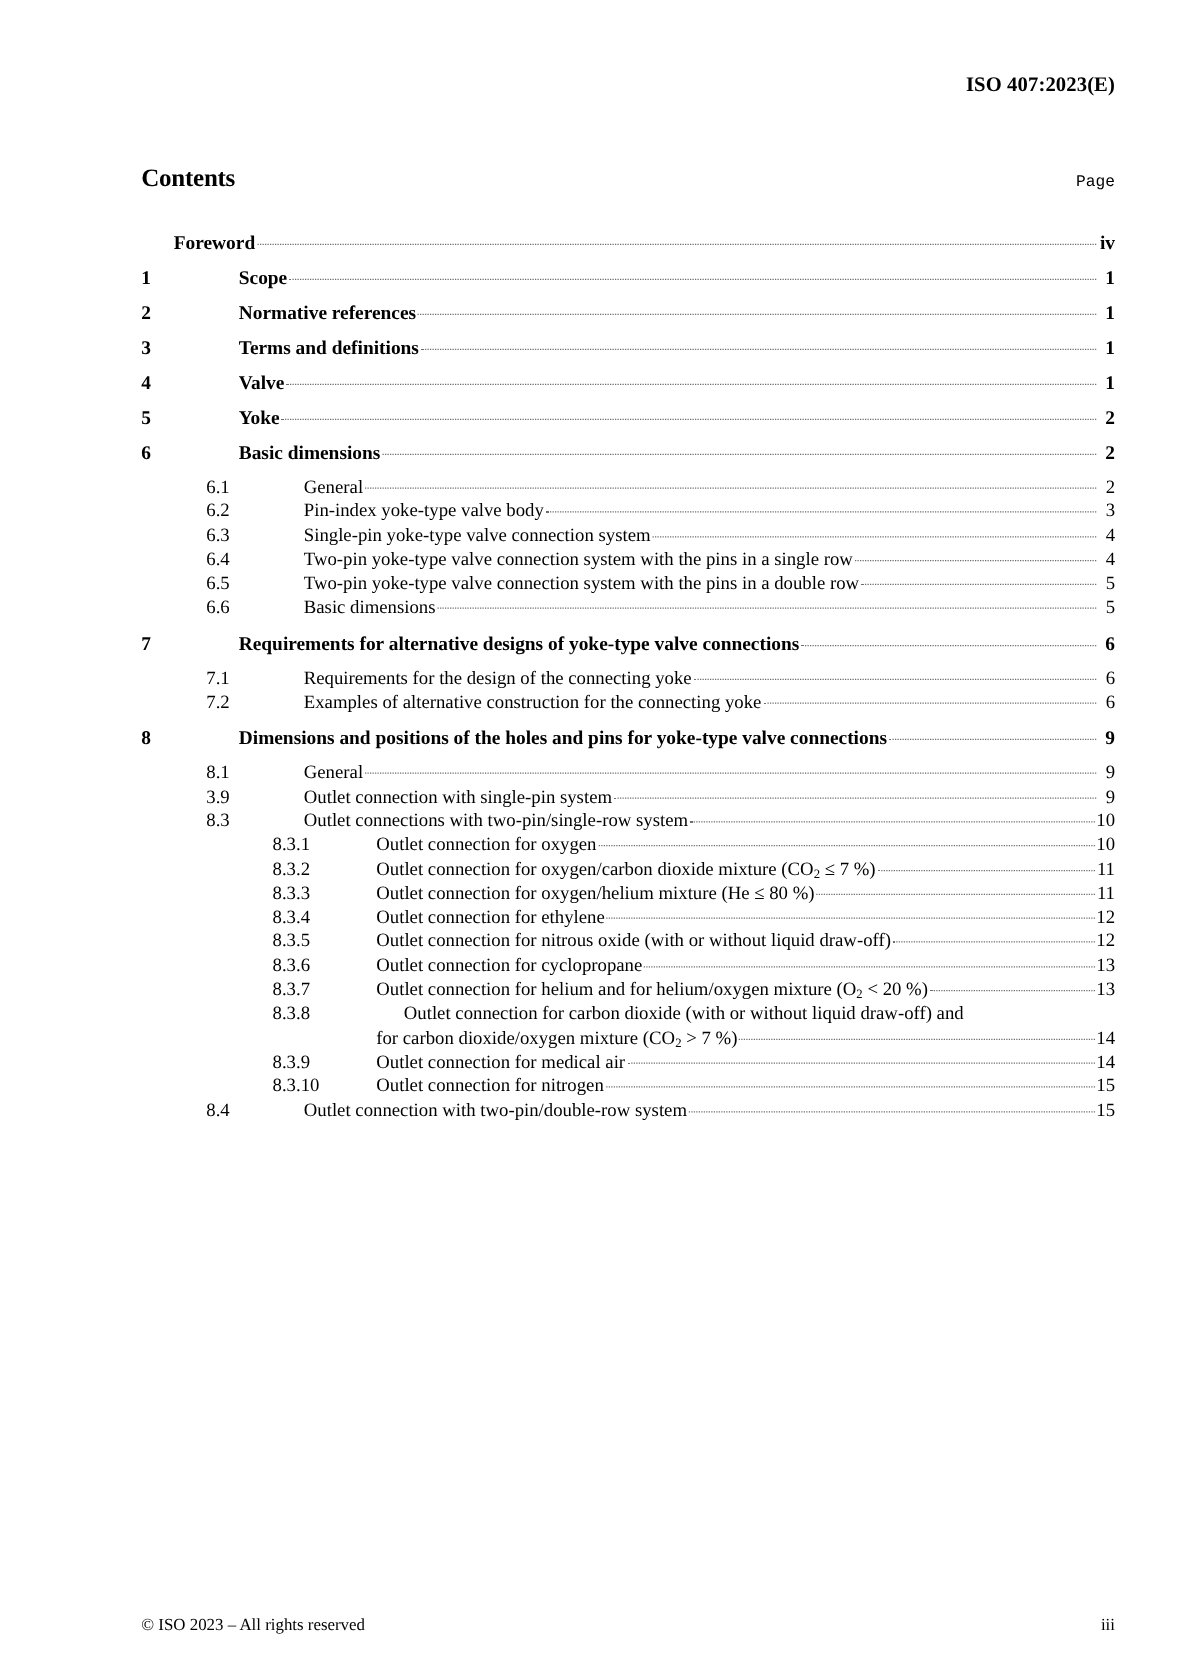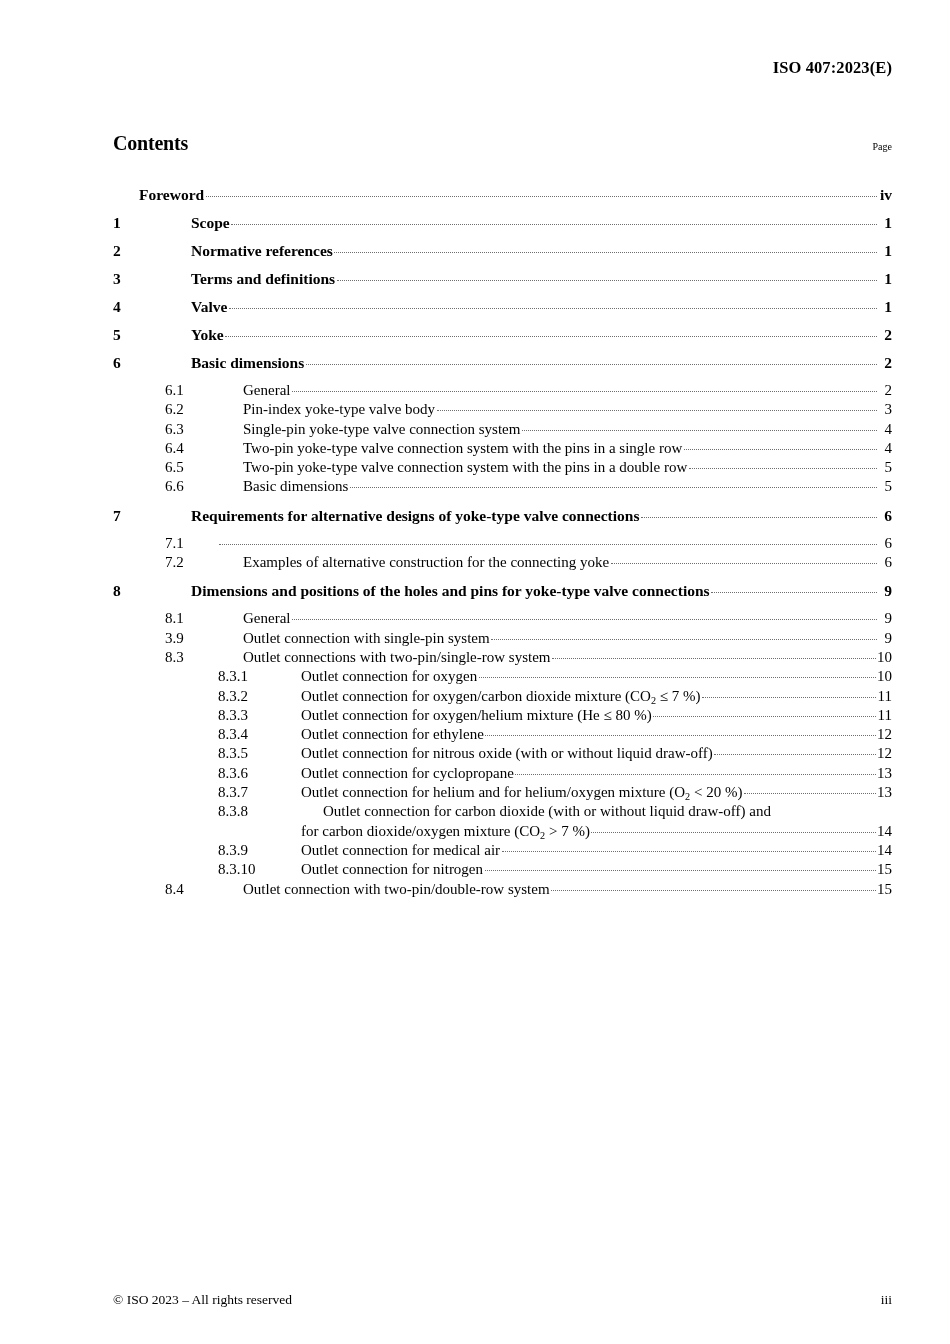--- a/index.html
+++ b/index.html
@@ -42,22 +42,23 @@
     display: flex;
     align-items: baseline;
     justify-content: space-between;
   }
   .contents-title {
     font-size: 20px;
     font-weight: bold;
     letter-spacing: -0.2px;
   }
   .page-word {
-    font-size: 10px;
+    font-size: 13px;
     font-weight: normal;
+    font-family: Liberation Mono, monospace;
   }
 
   
   .toc {
     position: absolute;
     top: 186px;
     left: 113px;
     width: 779px;
   }
 
@@ -275,20 +276,21 @@
         <div class="num">7</div>
         <div class="entry">
           <span class="label">Requirements for alternative designs of yoke-type valve connections</span>
           <span class="leader"></span>
           <span class="pg">6</span>
         </div>
       </div>
       <div class="toc-row lvl2">
         <div class="num">7.1</div>
         <div class="entry">
+          <span class="label">Requirements for the design of the connecting yoke</span>
           <span class="leader"></span>
           <span class="pg">6</span>
         </div>
       </div>
       <div class="toc-row lvl2">
         <div class="num">7.2</div>
         <div class="entry">
           <span class="label">Examples of alternative construction for the connecting yoke</span>
           <span class="leader"></span>
           <span class="pg">6</span>

